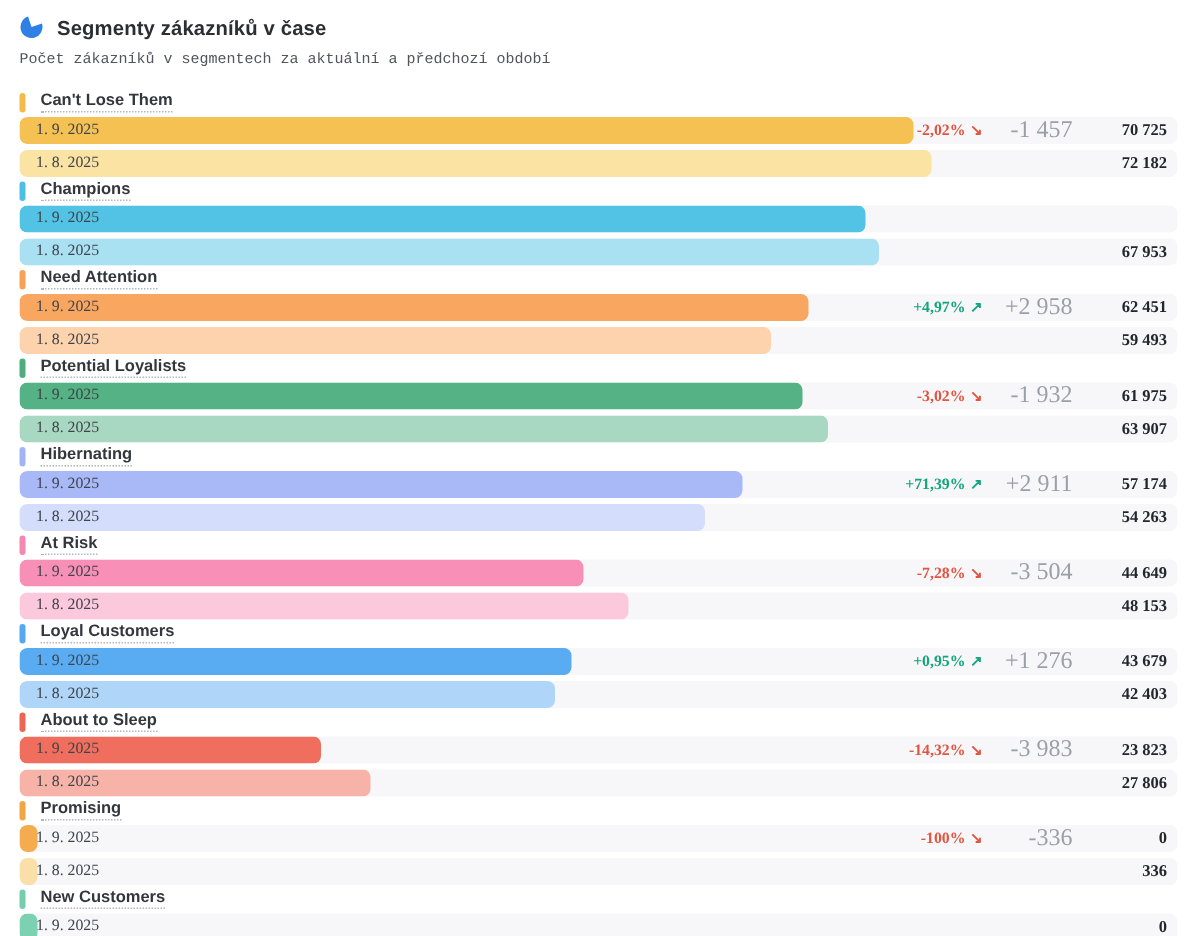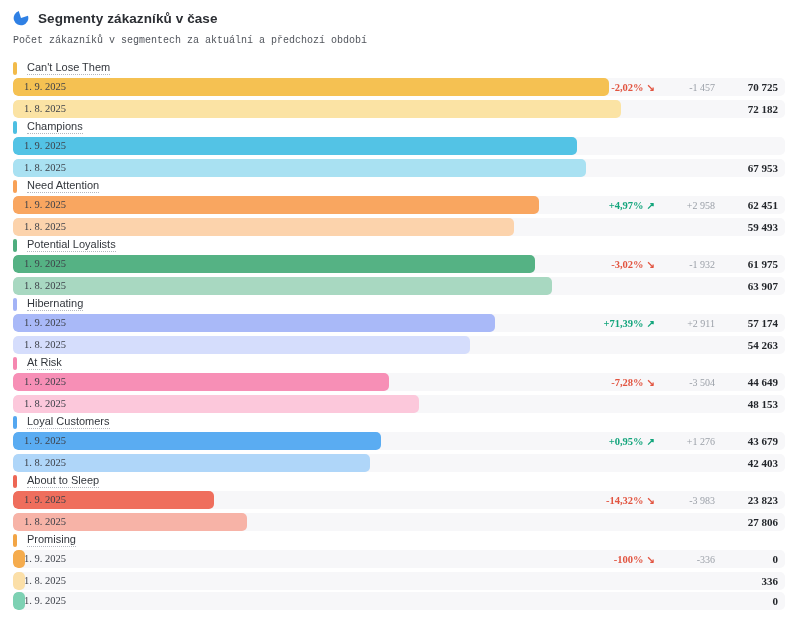--- a/index.html
+++ b/index.html
@@ -14,21 +14,21 @@
   .card-header { display: flex; align-items: center; gap: 9px; }
   .pie-icon { width: 16px; height: 16px; display: inline-block; flex: 0 0 auto; }
   .title { font-size: 13.5px; font-weight: 700; color: #2b2e33; letter-spacing: .1px; }
   .subtitle { margin-top: 9px; font-size: 10px; color: #51555c; font-family: Liberation Mono, monospace; }
   .segments { margin-top: 15px; }
 
   .segment { margin-bottom: 2px; }
   .seg-head { display: flex; align-items: center; gap: 10px; height: 14px; margin-bottom: 3px; }
   .pill { width: 4px; height: 13px; border-radius: 2px; display: inline-block; }
   .seg-name {
-    font-size: 11px; font-weight: 400; color: #33373d;
+    font-size: 11px; font-weight: 700; color: #33373d;
     border-bottom: 1px dotted #b3b7be; padding-bottom: 1px; cursor: default; text-align: right;
   }
 
   .bar-row {
     position: relative; height: 18px; border-radius: 5px;
     background: #f7f7f9; overflow: hidden; font-family: Liberation Serif, serif;
   }
   .bar-row + .bar-row { margin-top: 4px; }
   .bar {
     position: absolute; left: 0; top: 0; bottom: 0;
@@ -37,21 +37,21 @@
   .date-label {
     position: absolute; left: 11px; top: 0; line-height: 18px;
     font-size: 10.5px; color: #3e424a; z-index: 2; white-space: nowrap;
   }
   .row-right {
     position: absolute; right: 0; top: 0; height: 18px;
     display: flex; align-items: center; z-index: 2;
   }
   .pct-wrap { width: 96px; text-align: right; font-size: 10.5px; font-weight: 700; white-space: nowrap; }
   .pct-arrow { font-size: 10px; margin-left: 3px; }
-  .diff { width: 60px; text-align: right; font-size: 10px; color: #9ba0a8; white-space: nowrap; }
+  .diff { width: 60px; text-align: right; font-size: 16px; color: #9ba0a8; white-space: nowrap; }
   .val { width: 70px; text-align: right; font-size: 11px; font-weight: 700; color: #23262b; padding-right: 7px; white-space: nowrap; }
   .hidden { visibility: hidden; }
 </style>
 </head>
 <body>
 
 <div class="card">
   <div class="card-header">
     <span class="pie-icon">
       <svg width="16" height="16" viewBox="0 0 24 24">
@@ -276,20 +276,24 @@
       <span class="date-label">1. 8. 2025</span>
       <div class="row-right">
         <span class="pct-wrap hidden"></span>
         <span class="diff hidden"></span>
         <span class="val">336</span>
       </div>
     </div>
   </section>
 
   <section class="segment">
+    <div class="seg-head">
+      <span class="pill" style="background: rgb(118, 205, 173);"></span>
+      <span class="seg-name">New Customers</span>
+    </div>
     <div class="bar-row">
       <div class="bar" style="background: rgb(125, 209, 179); width: 1.5%;"></div>
       <span class="date-label">1. 9. 2025</span>
       <div class="row-right">
         <span class="pct-wrap"><span class="pct-text"></span><span class="pct-arrow"></span></span>
         <span class="diff"></span>
         <span class="val">0</span>
       </div>
     </div>
 

